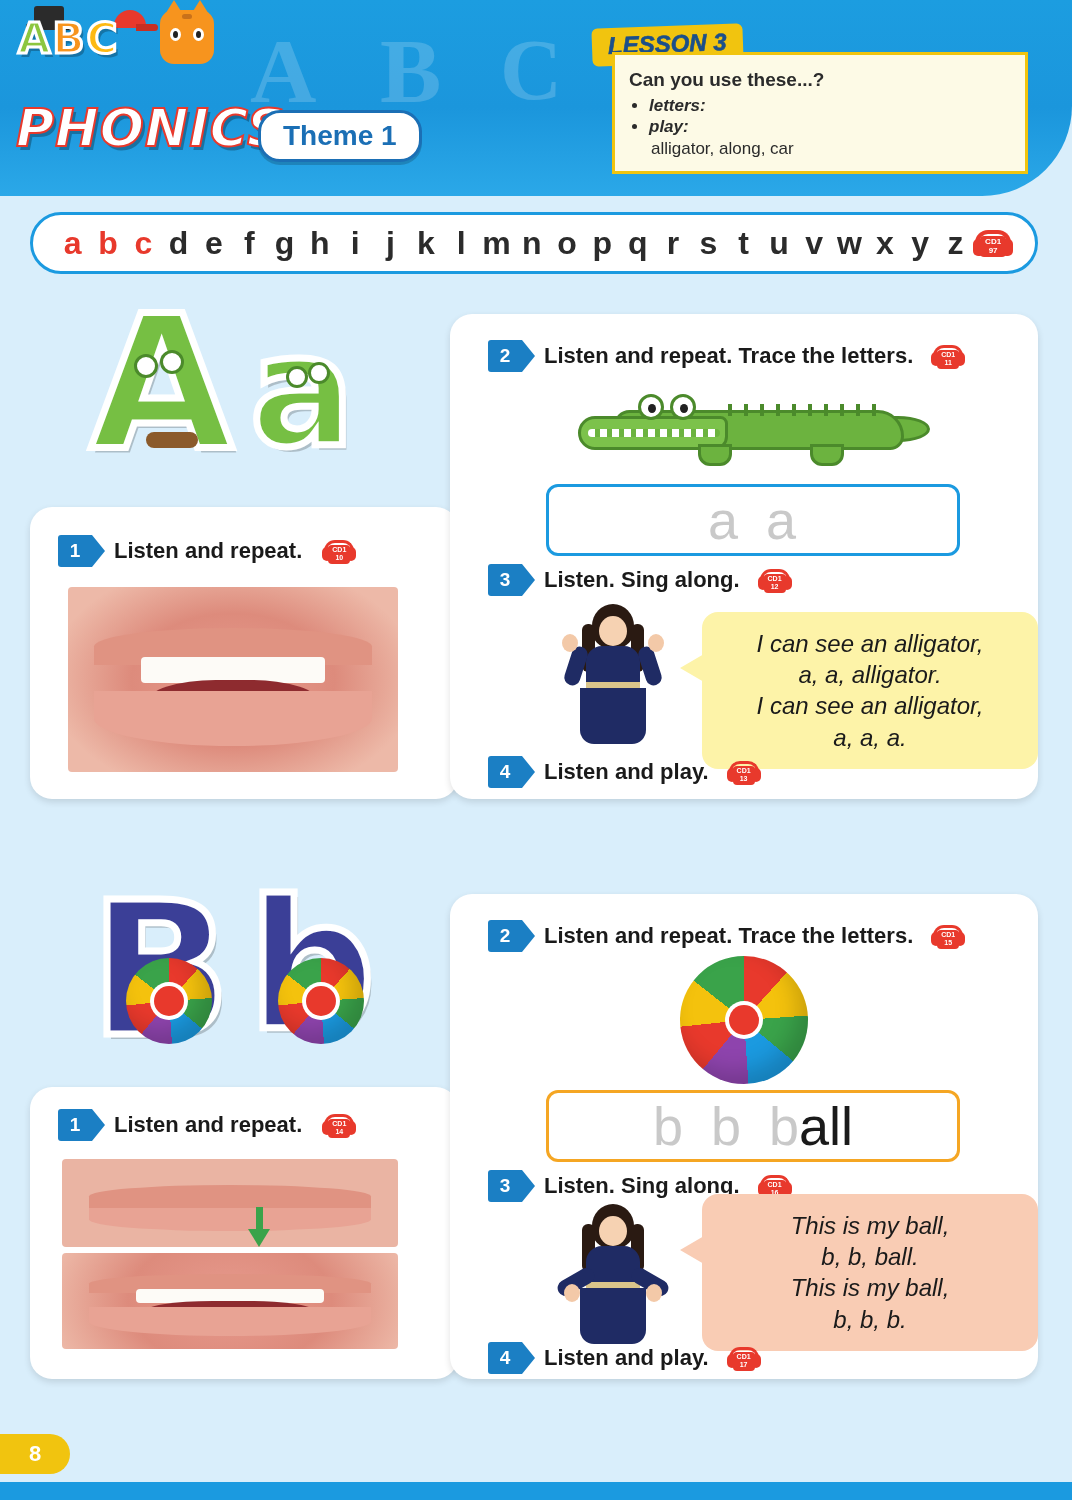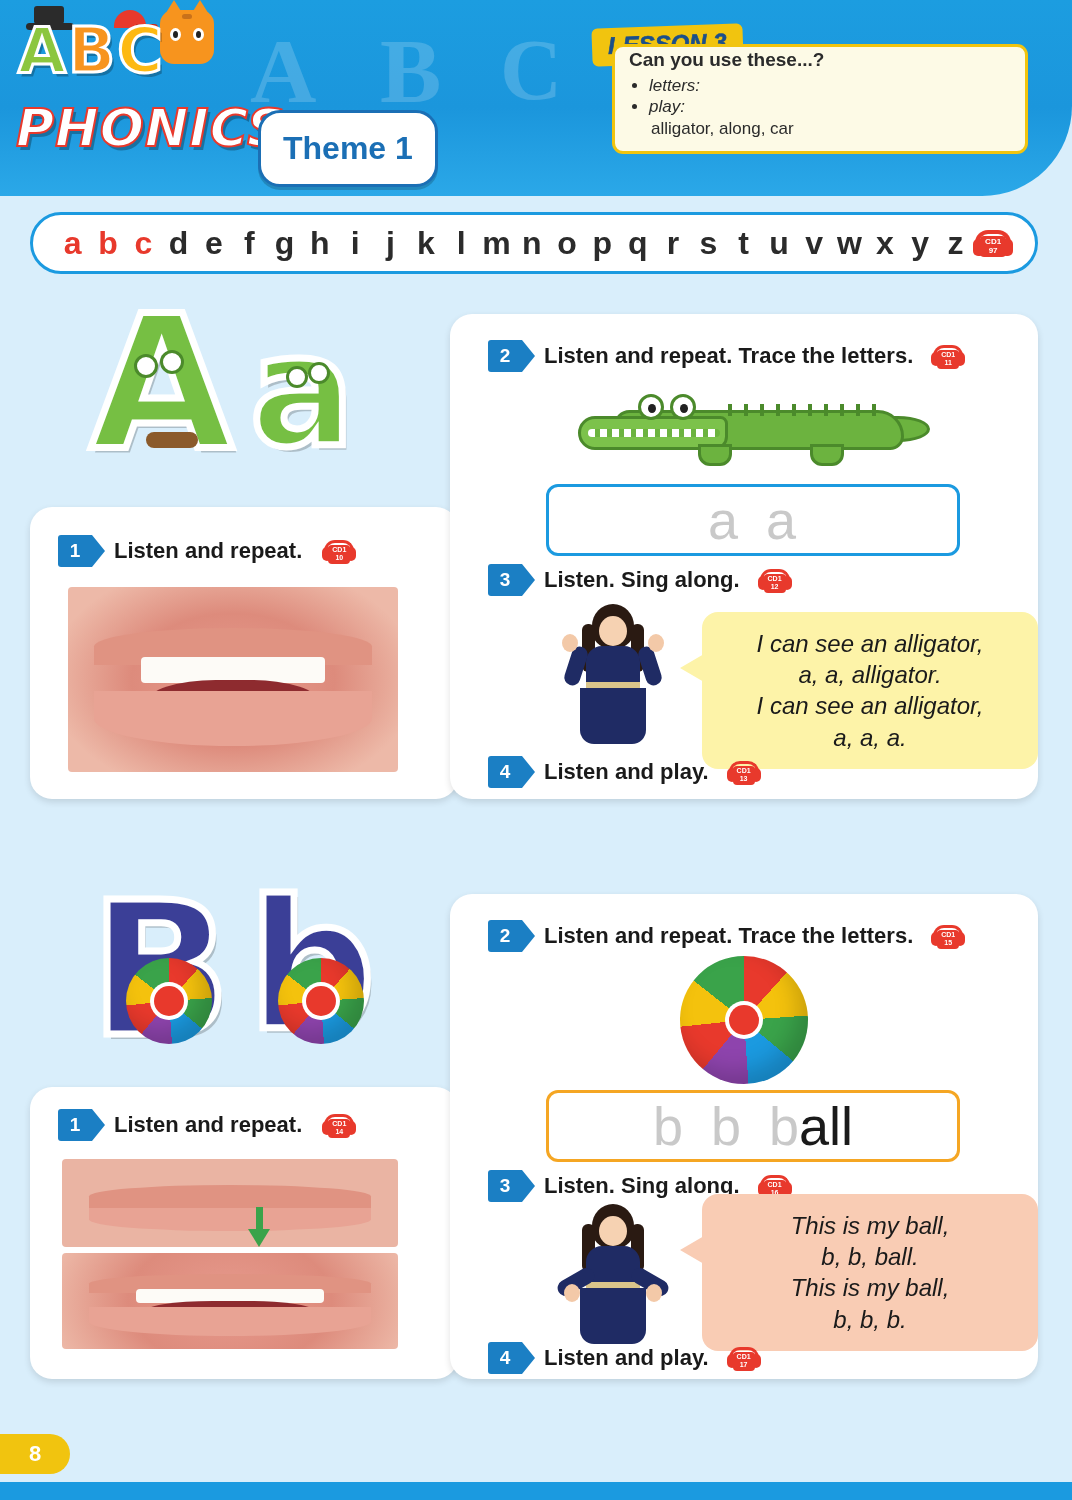--- a/index.html
+++ b/index.html
@@ -20,21 +20,21 @@
     background:linear-gradient(180deg,#1c9de0 0%,#1b96dc 55%,#2ba8e8 100%);
     border-bottom-right-radius:90px;
     overflow:hidden;
   }
   .header .ghost{
     position:absolute;color:rgba(255,255,255,0.18);
     font-weight:bold;font-family:"Liberation Serif",serif;
   }
   .logo-abc{
     position:absolute;left:18px;top:14px;
-    font-size:62px;font-weight:bold;letter-spacing:2px;
+    font-size:42px;font-weight:bold;letter-spacing:2px;
     font-family:"DejaVu Sans",sans-serif;
     color:#7ec242;
     -webkit-text-stroke:3px #ffffff;
     text-shadow:3px 4px 0 rgba(0,0,0,0.25);
   }
   .logo-abc span:nth-child(1){color:#8cc63f;}
   .logo-abc span:nth-child(2){color:#f7941e;}
   .logo-abc span:nth-child(3){color:#fdb913;}
   .logo-phonics{
     position:absolute;left:16px;top:98px;
@@ -60,40 +60,40 @@
   }
   .cat .ear-l,.cat .ear-r{position:absolute;top:-10px;width:0;height:0;border-left:10px solid transparent;border-right:10px solid transparent;border-bottom:16px solid #f7941e;}
   .cat .ear-l{left:4px;} .cat .ear-r{right:4px;}
   .cat .eye-l,.cat .eye-r{position:absolute;top:18px;width:11px;height:13px;background:#fff;border-radius:50%;}
   .cat .eye-l{left:10px;} .cat .eye-r{right:10px;}
   .cat .eye-l:after,.cat .eye-r:after{content:"";position:absolute;left:3px;top:3px;width:5px;height:7px;background:#222;border-radius:50%;}
   .cat .stripe{position:absolute;top:4px;left:22px;width:10px;height:5px;background:#c9711a;border-radius:3px;}
   .theme-badge{
     position:absolute;left:258px;top:110px;
     background:#ffffff;border:3px solid #1b6fb5;border-radius:22px;
-    padding:17px 22px;color:#1b6fb5;font-size:32px;font-weight:bold;
+    padding:7px 22px;color:#1b6fb5;font-size:28px;font-weight:bold;
     box-shadow:0 3px 0 rgba(0,0,0,0.18);
   }
   .lesson-tab{
     position:absolute;left:592px;top:26px;
     background:#f1c40f;color:#1b4f8a;
     font-size:24px;font-weight:bold;font-style:italic;
     padding:4px 16px 6px 16px;border-radius:6px;
     transform:rotate(-2deg);
     -webkit-text-stroke:0.6px #1b4f8a;
   }
   .can-box{
-    position:absolute;left:612px;top:44px;width:382px;
-    background:#fdfae6;border:3px solid #f1c40f;border-radius:11px;
-    padding:2px 14px 12px 14px;
+    position:absolute;left:612px;top:52px;width:382px;
+    background:#fdfae6;border:3px solid #f1c40f;border-radius:0;
+    padding:14px 14px 12px 14px;
   }
   .can-box .q{font-size:19px;font-weight:bold;color:#2b2b2b;margin:0 0 4px 0;}
   .can-box ul{margin:0;padding-left:20px;}
   .can-box li{font-size:17px;color:#2b2b2b;line-height:1.25;list-style:disc;}
-  .can-box .lab{font-style:italic;font-weight:normal;}
+  .can-box .lab{font-style:italic;font-weight:bold;}
   .can-box .val{display:block;padding-left:2px;}
 
   
   .alpha-strip{
     position:absolute;left:30px;top:212px;width:1008px;height:62px;
     background:#ffffff;border:3px solid #1b9ae0;border-radius:31px;
     display:flex;align-items:center;
     box-sizing:border-box;padding:0 22px;
   }
   .alpha-strip .ltr{

